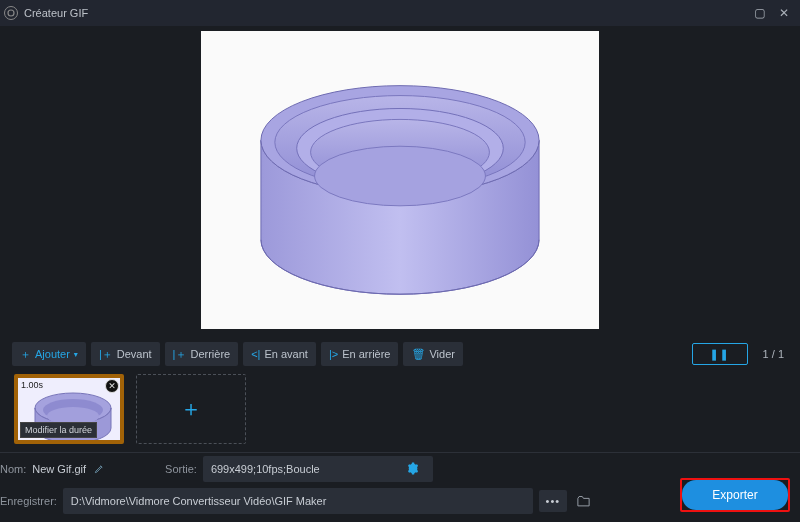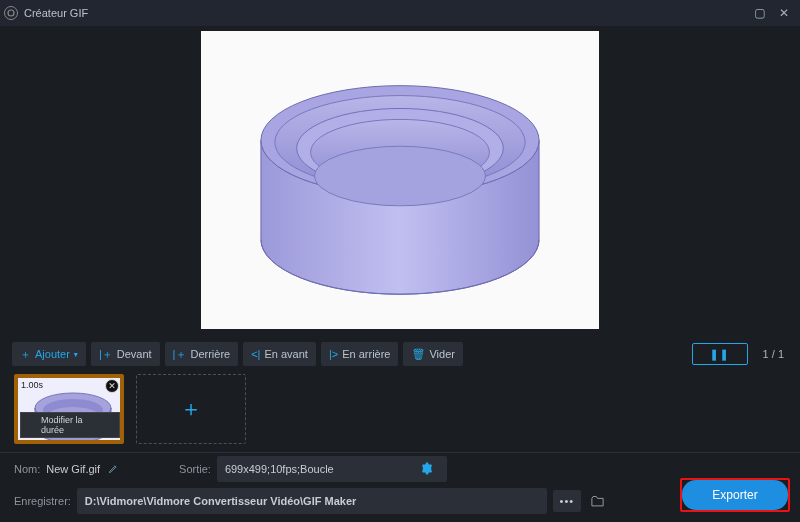--- a/index.html
+++ b/index.html
@@ -22,35 +22,35 @@
   .toolbar .flex { flex: 1; }
   .play-box { border: 1px solid #25a6e6; width: 56px; height: 22px; display: flex; align-items: center; justify-content: center; color: #25a6e6; cursor: pointer; border-radius: 2px; font-size: 11px; letter-spacing: 1px;}
   .counter { font-size: 11px; color: #aeb4bd; margin-left: 10px; margin-right: 4px; }
 
   
   .thumbs { display: flex; gap: 12px; padding: 4px 14px 8px 14px; height: 82px; }
   .thumb { width: 110px; height: 70px; border: 4px solid #a16207; border-radius: 2px; position: relative; background: #3a3e46; overflow: hidden; cursor: pointer; }
   .thumb .dur { position: absolute; top: 2px; left: 3px; font-size: 9px; color: #222; background: rgba(255,255,255,0.0); z-index:2;}
   .thumb .closex { position: absolute; top: 1px; right: 1px; width: 14px; height: 14px; border: 1px solid #ddd; border-radius: 50%; background: #111; color: #ddd; font-size: 9px; display: flex; align-items:center; justify-content:center; z-index:2; cursor:pointer;}
   .thumb .mini-prev { position:absolute; inset:0; background:#efeefd;}
-  .thumb .tooltip { position: absolute; bottom: 2px; left: 2px; background: #2b2f36; border:1px solid #444; font-size: 9px; padding: 2px 20px; color: #d0d4da; z-index:3;margin-top:40px; }
+  .thumb .tooltip { position: absolute; bottom: 2px; left: 2px; background: #2b2f36; border:1px solid #444; font-size: 9px; padding: 2px 4px; color: #d0d4da; z-index:3;margin-top:40px; }
   .thumb-add { width: 110px; height: 70px; border: 1px dashed #4b5058; border-radius: 2px; display:flex; align-items:center; justify-content:center; cursor:pointer; }
   .thumb-add span { color: #25a6e6; font-size: 22px; font-weight: 300; }
 
   .divider { height: 1px; background: #2c3038; margin: 0 0; }
 
   
-  .form-row { display:flex; align-items:center; font-size: 11px; color: #aeb4bd; padding: 6px 14px; height: 32px; }
+  .form-row { display:flex; align-items:center; font-size: 11px; color: #aeb4bd; padding: 6px 0; height: 32px; }
   .form-row .lbl { color: #8e949d; margin-right: 6px; }
   .form-row .val { color: #c8cdd4; }
   .pencil { margin-left: 8px; color: #6b93a8; cursor:pointer; }
   .field-box { background: #2a2f38; height: 26px; display:flex; align-items:center; padding: 0 8px; border-radius: 2px; font-size: 11px; color:#c8cdd4; }
   .gear { margin-left: auto; color: #25a6e6; cursor:pointer; padding-right:6px;}
   .sortie-box { width: 230px; position: relative; }
-  .path-box { flex: 1; max-width: 470px; position:relative;font-weight:bold;}
+  .path-box { flex: 1; max-width: 470px; position:relative;}
   .dots-btn { width: 28px; height: 22px; background:#2a2f38; margin-left:6px; display:flex;align-items:center;justify-content:center;color:#c8cdd4;font-size:11px; letter-spacing:1px; border-radius:2px; cursor:pointer;}
   .folder-btn { width:22px;height:22px; margin-left:6px; display:flex;align-items:center;justify-content:center;color:#9ca2ab; cursor:pointer;}
 
   
   .export-wrap { position: absolute; right: 10px; bottom: 10px; width: 110px; height: 34px; border: 2px solid #e11; border-radius: 2px; display:flex; }
   .export-btn { flex:1; background: #1e8fe0; color:#fff; font-size:12px; display:flex;align-items:center;justify-content:center; cursor:pointer; border-radius:14px;}
 </style>
 </head>
 <body>
 

